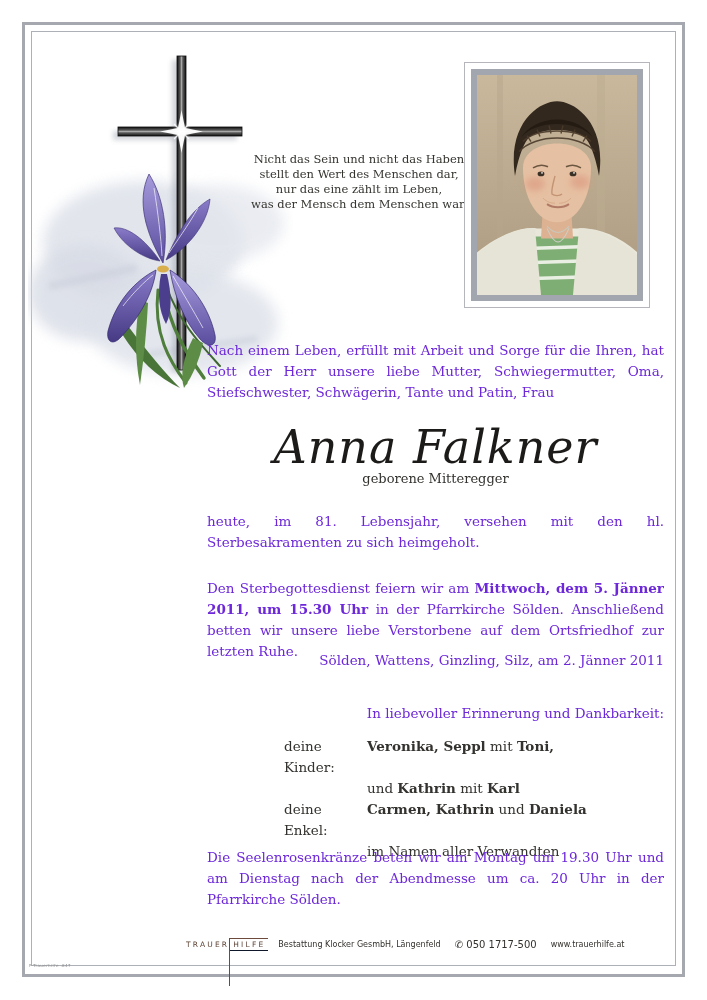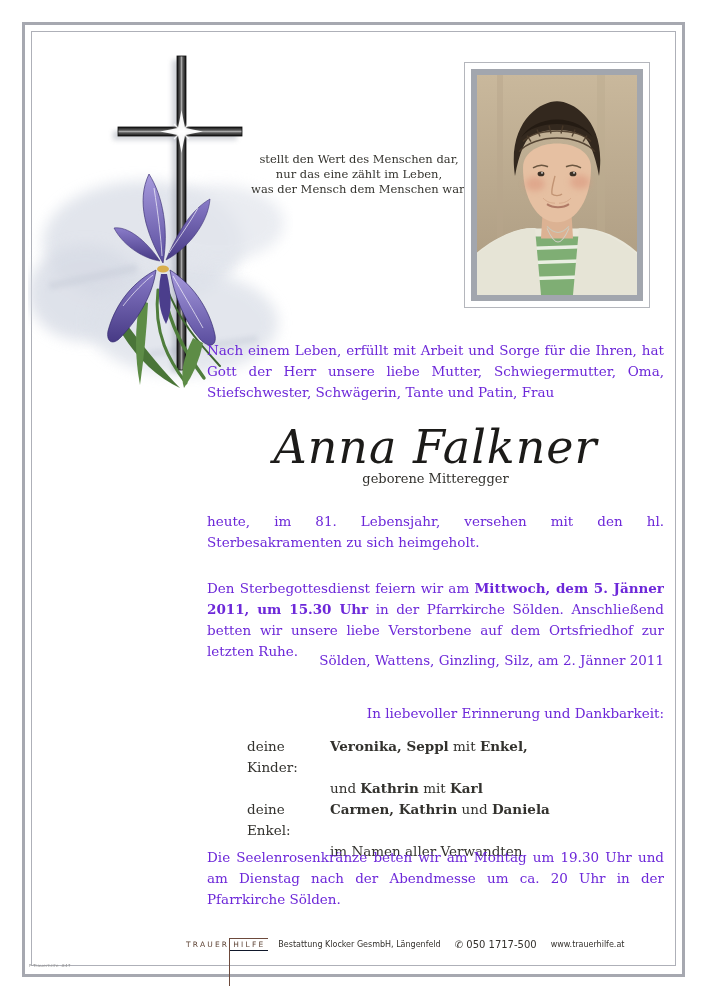--- a/index.html
+++ b/index.html
@@ -20,21 +20,21 @@
   .photo-mat svg{display:block;width:100%;height:100%;}
   .col{position:absolute;left:207px;width:457px;}
   .body-text{font-size:13.5px;line-height:21px;text-align:justify;color:#6d28d9;}
   .body-text b{font-weight:bold;}
   .name{top:420px;text-align:center;font-size:46px;font-style:italic;
     font-family:"DejaVu Serif",serif;color:#1c1b19;letter-spacing:1px;}
   .maiden{top:471px;text-align:center;font-size:13px;color:#33322e;}
   .dateline{text-align:right;}
   .family{position:absolute;left:247px;top:736px;width:420px;
     font-size:13.5px;line-height:21px;color:#33322e;}
-  .family .row{display:flex;}
+  .family .row{display:flex;margin-left:37px;}
   .family .lbl{width:83px;flex:0 0 83px;}
   .family b{font-weight:bold;}
   .footer{position:absolute;left:186px;top:938px;display:flex;align-items:center;
     font-family:"DejaVu Sans",sans-serif;color:#33302c;}
   .brand{display:flex;align-items:center;font-size:7.5px;letter-spacing:2.2px;
     color:#5f4436;font-weight:normal;}
   .brand-hilfe{border-top:1px solid #6d4a3c;border-bottom:1px solid #0f172a;
     padding:1px 3px 1px 4px;position:relative;}
   .brand-rule{position:absolute;left:0;top:-1px;width:1px;height:48px;
     background:#6d4a3c;z-index:5;}
@@ -127,20 +127,21 @@
         <path d="M170,170 C160,188 148,204 141,215"></path>
         <path d="M95,268 C105,255 117,243 125,237"></path>
         <path d="M175,290 C165,272 153,252 145,238"></path>
       </g>
       <ellipse cx="135" cy="231" rx="6" ry="3.5" fill="#d8a83c" opacity="0.9"></ellipse>
     </g>
   </svg>
 </div>
 
 <div class="poem">
+  <div>Nicht das Sein und nicht das Haben</div>
   <div>stellt den Wert des Menschen dar,</div>
   <div>nur das eine zählt im Leben,</div>
   <div>was der Mensch dem Menschen war.</div>
 </div>
 
 <div class="photo-frame">
   <div class="photo-mat">
     <svg viewBox="0 0 160 218" preserveAspectRatio="none">
       <defs>
         <linearGradient id="pbg" x1="0" y1="0" x2="0" y2="1">
@@ -204,21 +205,21 @@
 
 <div class="col body-text" style="top:578px"><span>Den Sterbegottesdienst feiern wir am </span><b>Mittwoch, dem 5. Jänner 2011, um 15.30 Uhr</b><span> in der Pfarrkirche Sölden. Anschließend betten wir unsere liebe Verstorbene auf dem Ortsfriedhof zur letzten Ruhe.</span></div>
 
 <div class="col body-text dateline" style="top:650px">Sölden, Wattens, Ginzling, Silz, am 2. Jänner 2011</div>
 
 <div class="col body-text dateline" style="top:703px">In liebevoller Erinnerung und Dankbarkeit:</div>
 
 <div class="family">
   <div class="row">
     <span class="lbl">deine Kinder:</span>
-    <span><b>Veronika, Seppl</b><span> mit </span><b>Enkel,</b></span>
+    <span><b>Veronika, Seppl</b><span> mit </span><b>Toni,</b></span>
   </div>
   <div class="row">
     <span class="lbl"></span>
   </div>
   <div class="row">
     <span class="lbl"></span>
     <span><span>und </span><b>Kathrin</b><span> mit </span><b>Karl</b></span>
   </div>
   <div class="row">
     <span class="lbl">deine Enkel:</span>

